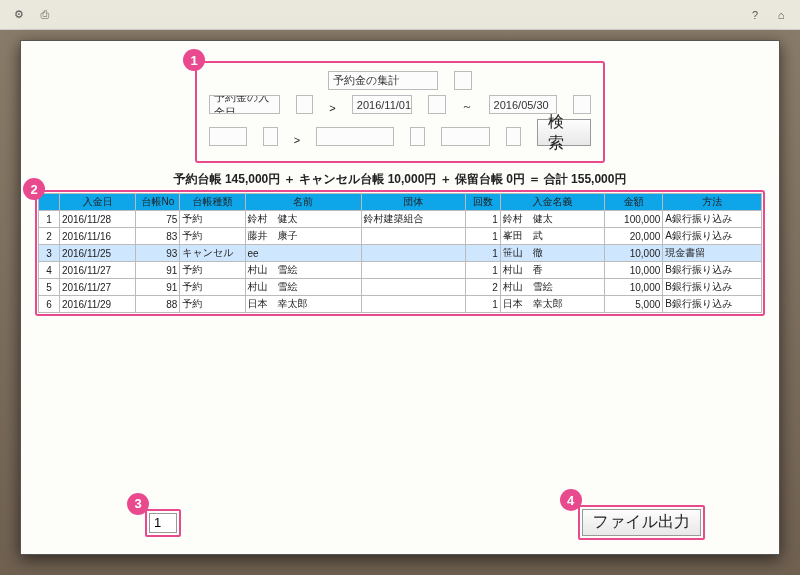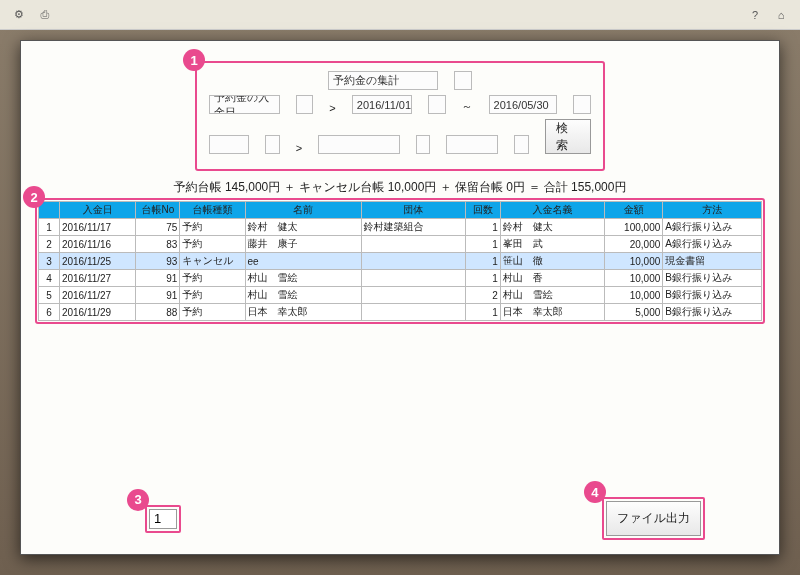--- a/index.html
+++ b/index.html
@@ -70,28 +70,28 @@
     height: 19px; padding: 0 4px;
     font-size: 11px;
     display: inline-flex; align-items: center;
     color: #333;
   }
   .box { width: 18px; }
   .btn {
     border: 1px solid #999;
     background: linear-gradient(#fdfdfd,#e8e8e8);
     padding: 1px 10px;
-    font-size: 12px;
-    height: 35px;
+    font-size: 16px;
+    height: 27px;
     display: inline-flex; align-items: center;
     cursor: pointer;
   }
   .summary {
     text-align: center;
-    font-weight: normal;
+    font-weight: bold;
     font-size: 12px;
     margin: 6px 0 2px;
   }
   .grid-zone {
     border: 2px solid #e94a8e;
     border-radius: 3px;
     padding: 1px;
     position: relative;
   }
   table.grid {
@@ -213,21 +213,21 @@
             <th>団体</th>
             <th>回数</th>
             <th>入金名義</th>
             <th>金額</th>
             <th>方法</th>
           </tr>
       </thead>
       <tbody id="grid-body">
           <tr>
             <td class="idx">1</td>
-            <td class="col-date">2016/11/17</td>
+            <td class="col-date">2016/11/28</td>
             <td class="col-no num">75</td>
             <td class="col-kind">予約</td>
             <td class="col-name">鈴村　健太</td>
             <td class="col-org">鈴村建築組合</td>
             <td class="col-cnt num">1</td>
             <td class="col-payer">鈴村　健太</td>
             <td class="col-amt num">100,000</td>
             <td class="col-method">A銀行振り込み</td>
           </tr>
           <tr>

